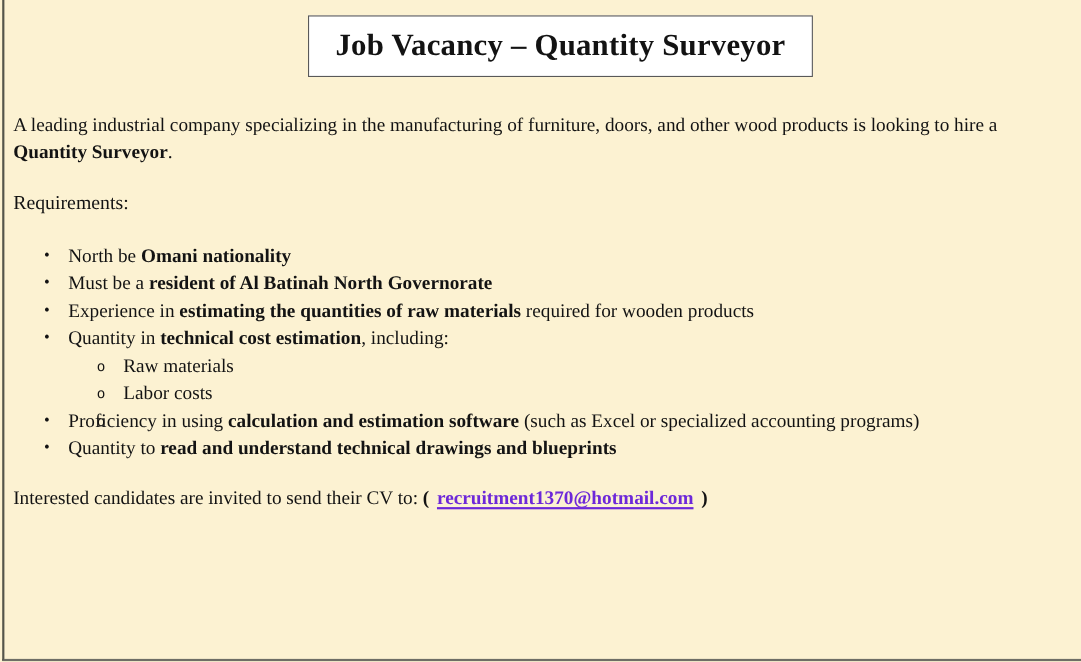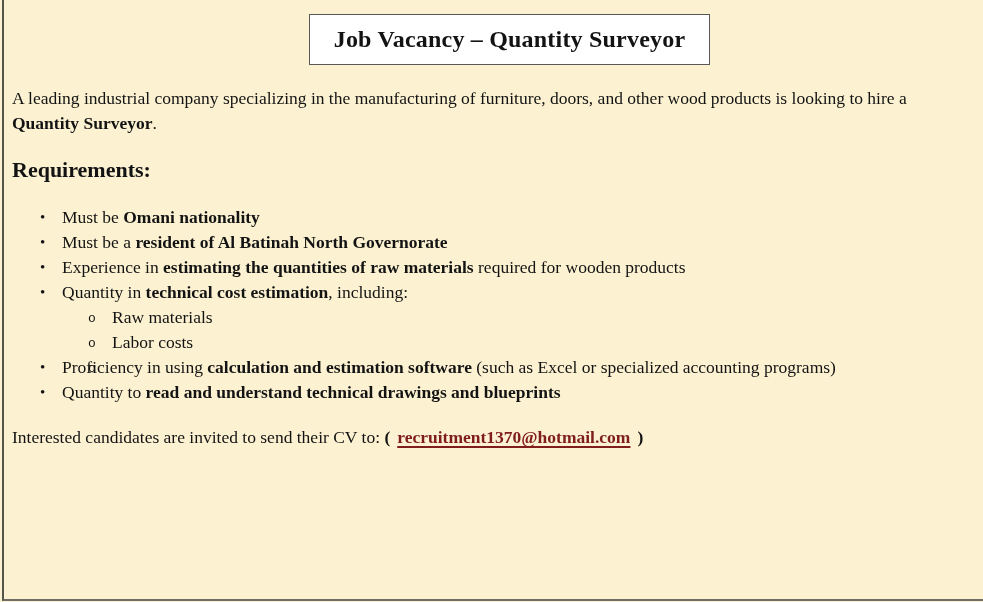--- a/index.html
+++ b/index.html
@@ -26,35 +26,35 @@
     text-align: center;
   }
   .title-box {
     display: inline-block;
     margin-left: 36px;
     background: #FFFFFF;
     border: 1px solid #595959;
     padding: 11px 24px;
     min-width: 320px;
     font-weight: bold;
-    font-size: 24px;
+    font-size: 28px;
     letter-spacing: 0.2px;
   }
   .content {
     position: absolute;
-    left: 12px; top: 86px;
+    left: 12px; top: 101px;
     width: 958px;
     font-size: 17.5px;
     line-height: 25px;
   }
   .intro { margin: 0; }
   .req-heading {
     margin: 21px 0 0 0;
-    font-weight: bold;
-    font-size: 22px;
+    font-weight: normal;
+    font-size: 18px;
   }
   ul.main-list, ul.sub-list {
     list-style: none;
     margin: 0; padding: 0;
   }
   ul.main-list { margin-top: 23px; }
   ul.main-list > li {
     position: relative;
     padding-left: 50px;
   }
@@ -72,21 +72,21 @@
   }
   .marker.l2 {
     left: 76px;
     font-family: "Liberation Mono", monospace;
     font-size: 13px;
     top: 1px;
   }
   .closing { margin: 20px 0 0 0; }
   .paren { font-weight: bold; }
   a.email-link {
-    color: #7f1d1d;
+    color: #6d28d9;
     font-weight: bold;
     text-decoration: underline;
     text-decoration-thickness: 2px;
     text-underline-offset: 3px;
     margin: 0 7px;
     cursor: pointer;
   }
   b { font-weight: bold; }
 </style>
 </head>
@@ -102,21 +102,21 @@
 
 <div class="content">
 
   <p class="intro"><span>A leading industrial company specializing in the manufacturing of furniture, doors, and other wood products is looking to hire a </span><b>Quantity Surveyor</b><span>.</span></p>
 
   <p class="req-heading">Requirements:</p>
 
   <ul class="main-list">
 
     <li>
-      <span class="marker l1">•</span><span>Must be </span><b>Omani nationality</b>
+      <span class="marker l1">•</span><span>North be </span><b>Omani nationality</b>
     </li>
 
     <li>
       <span class="marker l1">•</span><span>Must be a </span><b>resident of Al Batinah North Governorate</b>
     </li>
 
     <li>
       <span class="marker l1">•</span><span>Experience in </span><b>estimating the quantities of raw materials</b><span> required for wooden products</span>
     </li>
 

